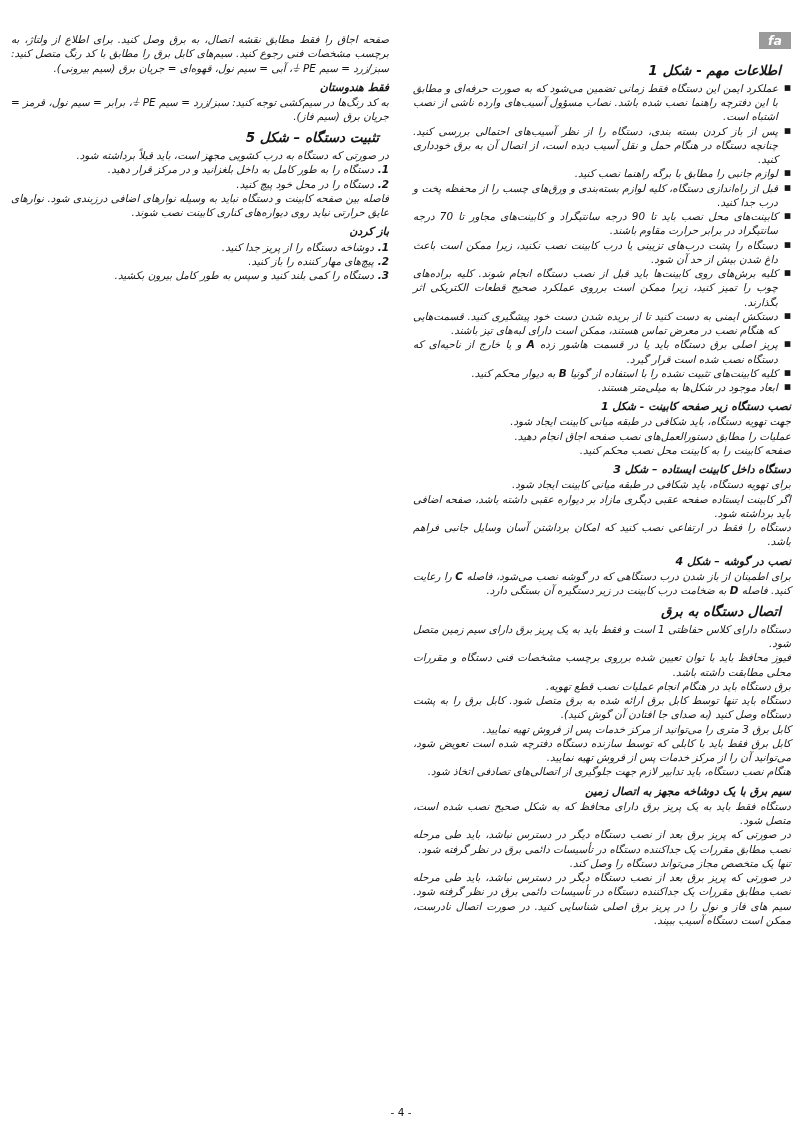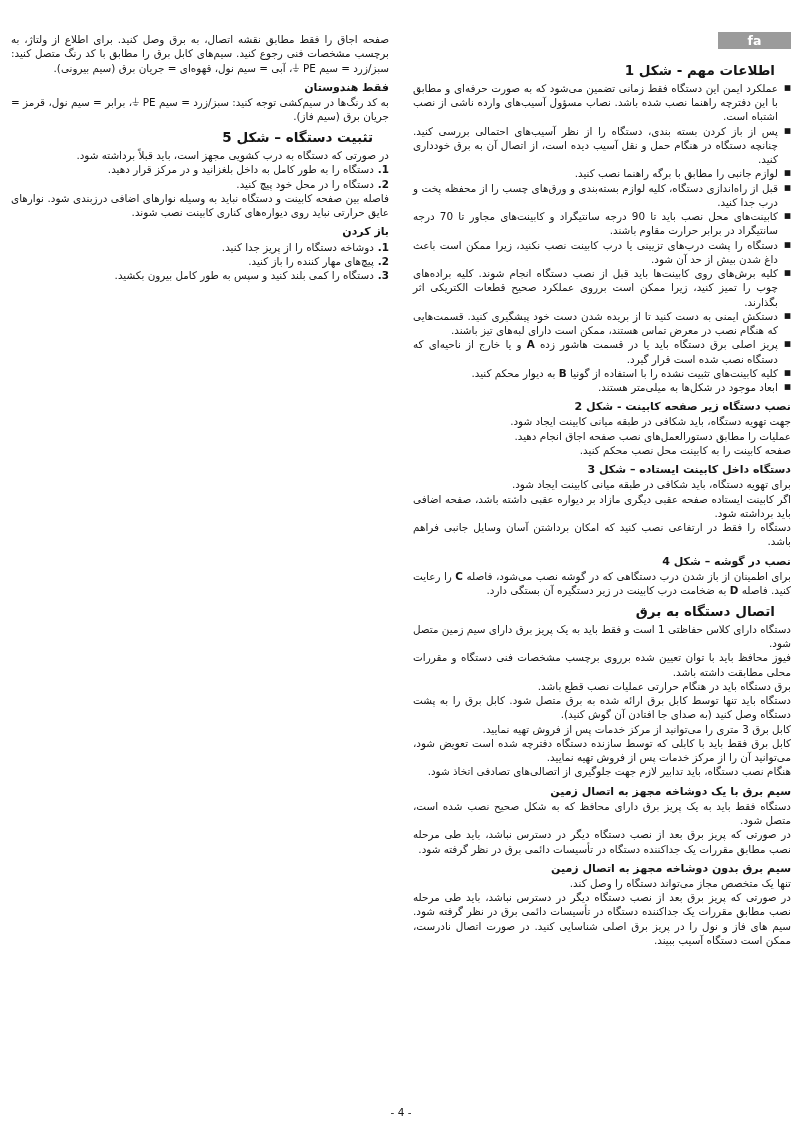--- a/index.html
+++ b/index.html
@@ -21,34 +21,35 @@
     display: flex;
     gap: 24px;
     align-items: flex-start;
     direction: rtl;
   }
   .col {
     width: 378px; flex: 0 0 378px;
     font-size: 10.4px;
     line-height: 1.37;
     text-align: justify;
+    font-style: italic;
   }
   .badge {
     background: #9b9b9b;
     color: #ffffff;
     font-weight: bold;
     font-size: 12.5px;
-    width: 73px; height: 17px;
+    width: 32px; height: 17px;
     display: flex; align-items: center; justify-content: center;
     margin-bottom: 13px;
   }
   .h1 {
     font-size: 13.5px;
     font-weight: bold;
-    margin: 6px 16px 2px 0;
+    margin: 6px 10px 2px 0;
     line-height: 1.25;
   }
   .h1:first-child { margin-top: 0; }
   .h2 {
     font-size: 11px;
     font-weight: bold;
     text-align: right;
     margin: 5px 0 0 0;
   }
   .para { margin: 0; }
@@ -117,42 +118,41 @@
             <span class="tx">پریز اصلی برق دستگاه باید یا در قسمت هاشور زده <b>A</b> و یا خارج از ناحیه‌ای که دستگاه نصب شده است قرار گیرد.</span>
           </div>
           <div class="bullet">
             <span class="sq">■</span>
             <span class="tx">کلیه کابینت‌های تثبیت نشده را با استفاده از گونیا <b>B</b> به دیوار محکم کنید.</span>
           </div>
           <div class="bullet">
             <span class="sq">■</span>
             <span class="tx">ابعاد موجود در شکل‌ها به میلی‌متر هستند.</span>
           </div>
-          <div class="h2">نصب دستگاه زیر صفحه کابینت - شکل 2</div>
+          <div class="h2">نصب دستگاه زیر صفحه کابینت - شکل 1</div>
           <div class="para">جهت تهویه دستگاه، باید شکافی در طبقه میانی کابینت ایجاد شود.</div>
           <div class="para">عملیات را مطابق دستورالعمل‌های نصب صفحه اجاق انجام دهید.</div>
           <div class="para">صفحه کابینت را به کابینت محل نصب محکم کنید.</div>
           <div class="h2">دستگاه داخل کابینت ایستاده – شکل 3</div>
           <div class="para">برای تهویه دستگاه، باید شکافی در طبقه میانی کابینت ایجاد شود.</div>
           <div class="para">اگر کابینت ایستاده صفحه عقبی دیگری مازاد بر دیواره عقبی داشته باشد، صفحه اضافی باید برداشته شود.</div>
           <div class="para">دستگاه را فقط در ارتفاعی نصب کنید که امکان برداشتن آسان وسایل جانبی فراهم باشد.</div>
           <div class="h2">نصب در گوشه – شکل 4</div>
           <div class="para">برای اطمینان از باز شدن درب دستگاهی که در گوشه نصب می‌شود، فاصله <b>C</b> را رعایت کنید. فاصله <b>D</b> به ضخامت درب کابینت در زیر دستگیره آن بستگی دارد.</div>
           <div class="h1">اتصال دستگاه به برق</div>
           <div class="para">دستگاه دارای کلاس حفاظتی 1 است و فقط باید به یک پریز برق دارای سیم زمین متصل شود.</div>
           <div class="para">فیوز محافظ باید با توان تعیین شده برروی برچسب مشخصات فنی دستگاه و مقررات محلی مطابقت داشته باشد.</div>
-          <div class="para">برق دستگاه باید در هنگام حرارتی عملیات نصب قطع باشد.</div>
+          <div class="para">برق دستگاه باید در هنگام انجام عملیات نصب قطع تهویه.</div>
           <div class="para">دستگاه باید تنها توسط کابل برق ارائه شده به برق متصل شود. کابل برق را به پشت دستگاه وصل کنید (به صدای جا افتادن آن گوش کنید).</div>
           <div class="para">کابل برق 3 متری را می‌توانید از مرکز خدمات پس از فروش تهیه نمایید.</div>
           <div class="para">کابل برق فقط باید با کابلی که توسط سازنده دستگاه دفترچه شده است تعویض شود، می‌توانید آن را از مرکز خدمات پس از فروش تهیه نمایید.</div>
           <div class="para">هنگام نصب دستگاه، باید تدابیر لازم جهت جلوگیری از اتصالی‌های تصادفی اتخاذ شود.</div>
           <div class="h2">سیم برق با یک دوشاخه مجهز به اتصال زمین</div>
           <div class="para">دستگاه فقط باید به یک پریز برق دارای محافظ که به شکل صحیح نصب شده است، متصل شود.</div>
           <div class="para">در صورتی که پریز برق بعد از نصب دستگاه دیگر در دسترس نباشد، باید طی مرحله نصب مطابق مقررات یک جداکننده دستگاه در تأسیسات دائمی برق در نظر گرفته شود.</div>
-          <div class="h2">سیم برق بدون دوشاخه مجهز به اتصال زمین</div>
           <div class="para">تنها یک متخصص مجاز می‌تواند دستگاه را وصل کند.</div>
           <div class="para">در صورتی که پریز برق بعد از نصب دستگاه دیگر در دسترس نباشد، باید طی مرحله نصب مطابق مقررات یک جداکننده دستگاه در تأسیسات دائمی برق در نظر گرفته شود. سیم های فاز و نول را در پریز برق اصلی شناسایی کنید. در صورت اتصال نادرست، ممکن است دستگاه آسیب ببیند.</div>
         </div>
     </div>
 
     <div class="col">
       <div id="left-column-content">
           <div class="para">صفحه اجاق را فقط مطابق نقشه اتصال، به برق وصل کنید. برای اطلاع از ولتاژ، به برچسب مشخصات فنی رجوع کنید. سیم‌های کابل برق را مطابق با کد رنگ متصل کنید: سبز/زرد = سیم PE ⏚، آبی = سیم نول، قهوه‌ای = جریان برق (سیم بیرونی).</div>
           <div class="h2">فقط هندوستان</div>
           <div class="para">به کد رنگ‌ها در سیم‌کشی توجه کنید: سبز/زرد = سیم PE ⏚، برابر = سیم نول، قرمز = جریان برق (سیم فاز).</div>

